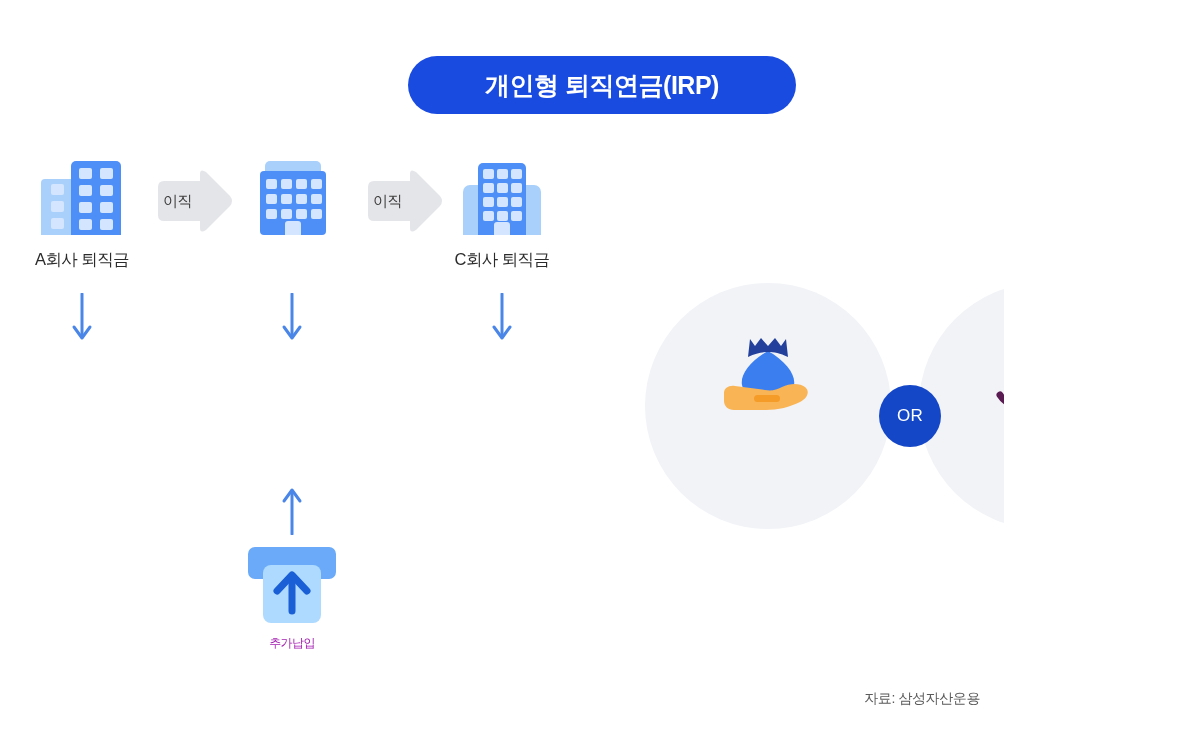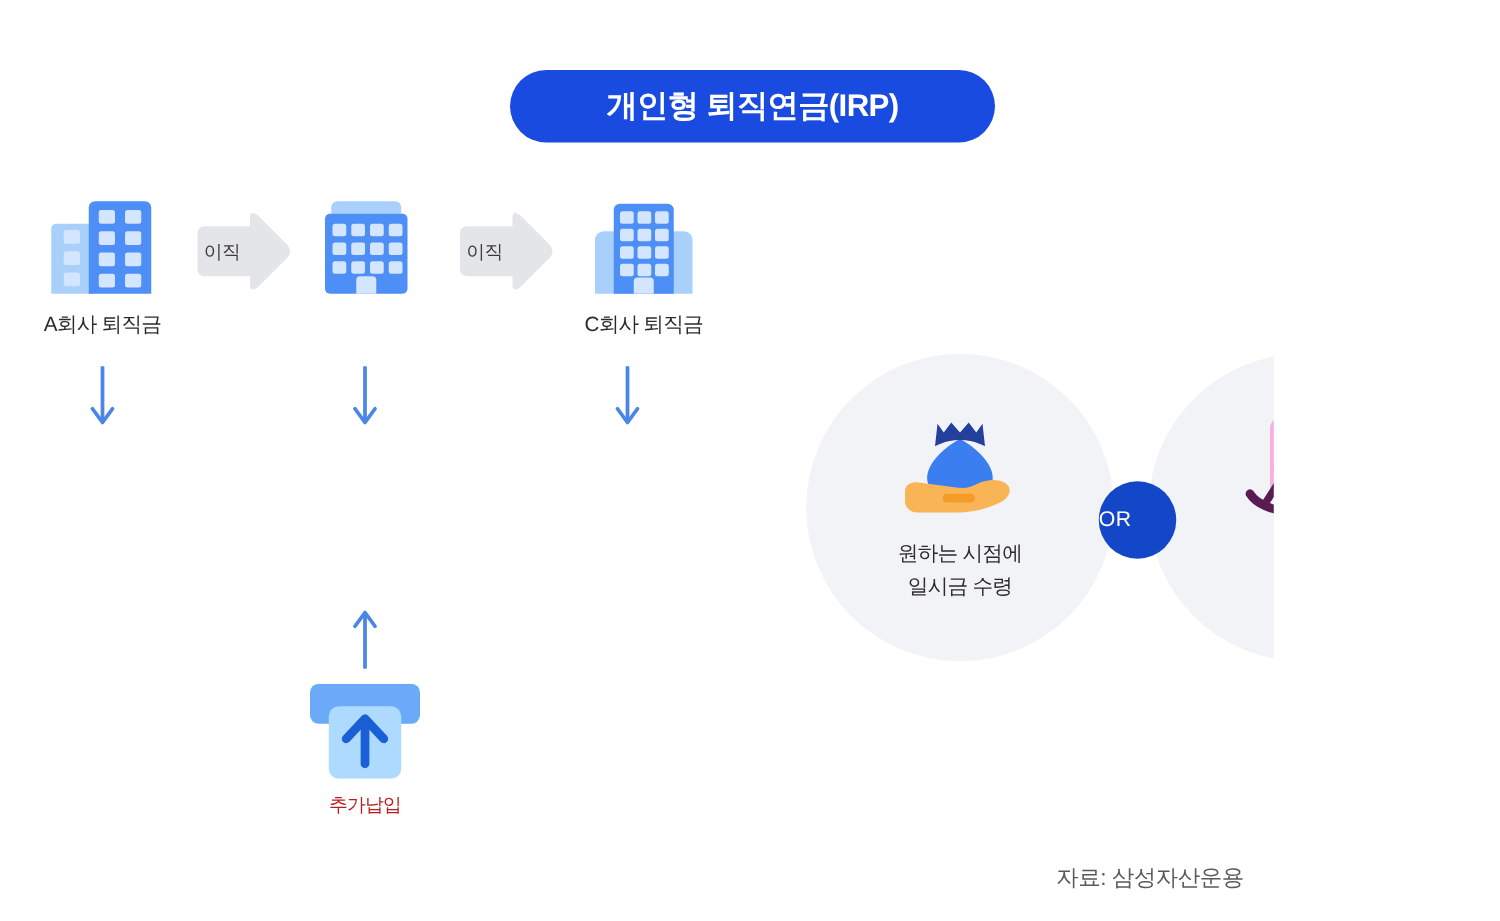--- a/index.html
+++ b/index.html
@@ -11,21 +11,20 @@
   body {
     font-family: "Liberation Sans", "DejaVu Sans", sans-serif;
     -webkit-font-smoothing: antialiased;
   }
   #canvas {
     position: relative;
     width: 1004px;
     height: 737px;
     background: #ffffff;
     overflow: hidden;
-    padding-left: 15px;
   }
 
   
   .title-pill {
     position: absolute;
     left: 408px;
     top: 56px;
     width: 388px;
     height: 58px;
     background: #1a4be0;
@@ -157,22 +156,22 @@
     margin-left: -45px;
     top: 60px;
     width: 90px;
     height: 76px;
   }
   .deposit-label {
     position: absolute;
     top: 148px;
     left: 0;
     width: 100%;
-    font-size: 15px;
-    color: #b91c1c;
+    font-size: 12px;
+    color: #a21caf;
     letter-spacing: -0.6px;
   }
 
   
   .opt-circle {
     position: absolute;
     width: 246px;
     height: 246px;
     border-radius: 50%;
     background: #f2f3f7;
@@ -212,32 +211,32 @@
   .or-badge {
     position: absolute;
     left: 879px;
     top: 385px;
     width: 62px;
     height: 62px;
     border-radius: 50%;
     background: #1446c8;
     display: flex;
     align-items: center;
-    justify-content: flex-start;
+    justify-content: center;
     color: #ffffff;
     font-size: 17px;
     letter-spacing: 0.3px;
   }
 
   
   .source {
     position: absolute;
     right: 24px;
     top: 690px;
-    font-size: 18px;
+    font-size: 14px;
     color: #5a5a5a;
     letter-spacing: -0.4px;
   }
 </style>
 </head>
 <body>
 
 <div id="canvas">
 
   <div class="title-pill">
@@ -299,21 +298,21 @@
     </div>
   </div>
 
   <div class="jump-arrow" style="left:362px; top:168px;">
     <svg class="shape" viewBox="0 0 82 66" xmlns="http://www.w3.org/2000/svg" aria-hidden="true">
       <path d="M6 19 Q6 13 12 13 L48 13 L48 6 Q48 0 54 4 L78 28 Q82 33 78 38 L54 62 Q48 66 48 60 L48 53 L12 53 Q6 53 6 47 Z" fill="#e4e5e9"></path>
     </svg>
     <span class="jump-text">이직</span>
   </div>
 
-  <div class="company" style="left:430px; top:155px;text-align:center;">
+  <div class="company" style="left:417px; top:155px;text-align:center;">
     <div class="bld-wrap">
       <div class="bld">
 
         <div class="blk" style="left:4px; bottom:0; width:78px; height:50px; background:#a8d0fb; border-radius:7px 7px 0 0;"></div>
 
         <div class="blk" style="left:19px; bottom:0; width:48px; height:72px; background:#4e8ef7; border-radius:5px 5px 0 0;"></div>
         <div class="win" style="left:24px; bottom:56px; width:11px; height:10px;"></div>
         <div class="win" style="left:38px; bottom:56px; width:11px; height:10px;"></div>
         <div class="win" style="left:52px; bottom:56px; width:11px; height:10px;"></div>
         <div class="win" style="left:24px; bottom:42px; width:11px; height:10px;"></div>
@@ -379,22 +378,20 @@
 
         <path d="M48 18 C30 28 20 42 22 52 C24 63 34 68 48 68 C62 68 72 63 74 52 C76 42 66 28 48 18 Z" fill="#3b7ef0"></path>
 
         <path d="M30 6 L35 13 L41 5 L48 13 L55 5 L61 13 L66 6 L68 24 C60 20 54 19 48 19 C42 19 36 20 28 24 Z" fill="#23409c"></path>
 
         <path d="M4 60 C4 55 9 52 15 53 L45 57 C52 58 56 57 62 54 C70 50 80 50 85 54 C90 58 88 65 80 69 C70 74 58 77 46 77 L14 77 C8 77 4 73 4 68 Z" fill="#f9b455"></path>
 
         <rect x="34" y="62" width="26" height="7" rx="3.5" fill="#f59b28"></rect>
       </svg>
     </div>
-    <div class="opt-text">원하는 시점에
-일시금 수령</div>
   </div>
 
   <div class="opt-content right">
     <div class="opt-icon">
       <svg viewBox="0 0 96 82" xmlns="http://www.w3.org/2000/svg" aria-hidden="true">
 
         <path d="M22 10 C22 4 27 0 33 0 C39 0 44 4 44 10 L44 46 L22 46 Z" fill="#f9aede"></path>
 
         <path d="M22 38 L66 38 C72 38 76 42 76 48 C76 54 72 58 66 58 L22 58 Z" fill="#f9aede"></path>
 

